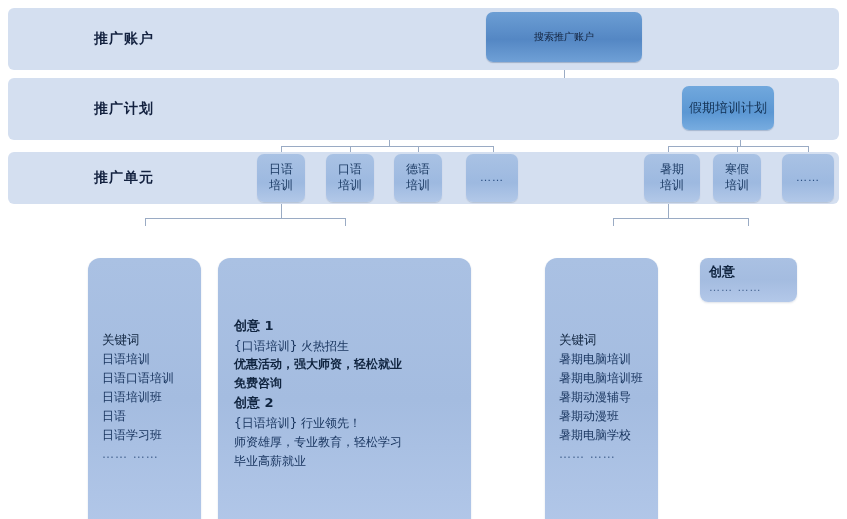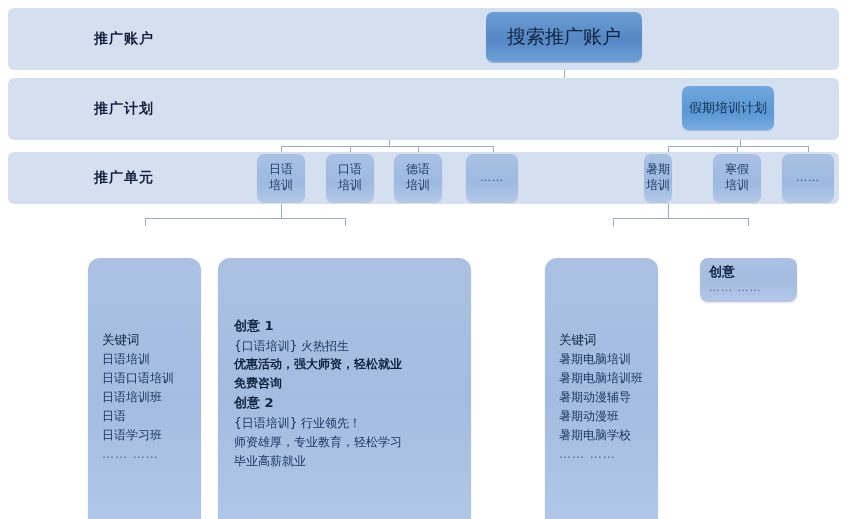--- a/index.html
+++ b/index.html
@@ -38,21 +38,21 @@
     color:#16325c;
     font-size:12px;
     line-height:1.32;
     box-sizing:border-box;
   }
   .node .lbl{display:block;white-space:pre-line;}
 
   .node-account{
     background:linear-gradient(180deg,#6c9ed4 0%,#5487c4 55%,#6fa0d6 100%);
     color:#12223d;
-    font-size:19px;
+    font-size:10px;
     box-shadow:0 1px 1px rgba(60,90,130,.35);
   }
   .node-plan{
     background:linear-gradient(180deg,#71a8dd 0%,#5b97d3 60%,#77ace0 100%);
     color:#123154;
     font-size:13px;
     box-shadow:0 1px 1px rgba(60,90,130,.3);
   }
   .node-unit{
     background:linear-gradient(180deg,#a9c2e4 0%,#9db9e0 60%,#b2c8e8 100%);
@@ -153,21 +153,21 @@
 培训</span>
   </div>
   <div class="node node-unit" style="left:394px;top:154px;width:48px;height:48px;">
     <span class="lbl">德语
 培训</span>
   </div>
   <div class="node node-unit ellipsis" style="left:466px;top:154px;width:52px;height:48px;">
     <span class="lbl">……</span>
   </div>
 
-  <div class="node node-unit" style="left:644px;top:154px;width:28px;height:48px;">
+  <div class="node node-unit" style="left:644px;top:154px;width:56px;height:48px;">
     <span class="lbl">暑期
 培训</span>
   </div>
   <div class="node node-unit" style="left:713px;top:154px;width:48px;height:48px;">
     <span class="lbl">寒假
 培训</span>
   </div>
   <div class="node node-unit ellipsis" style="left:782px;top:154px;width:52px;height:48px;">
     <span class="lbl">……</span>
   </div>

